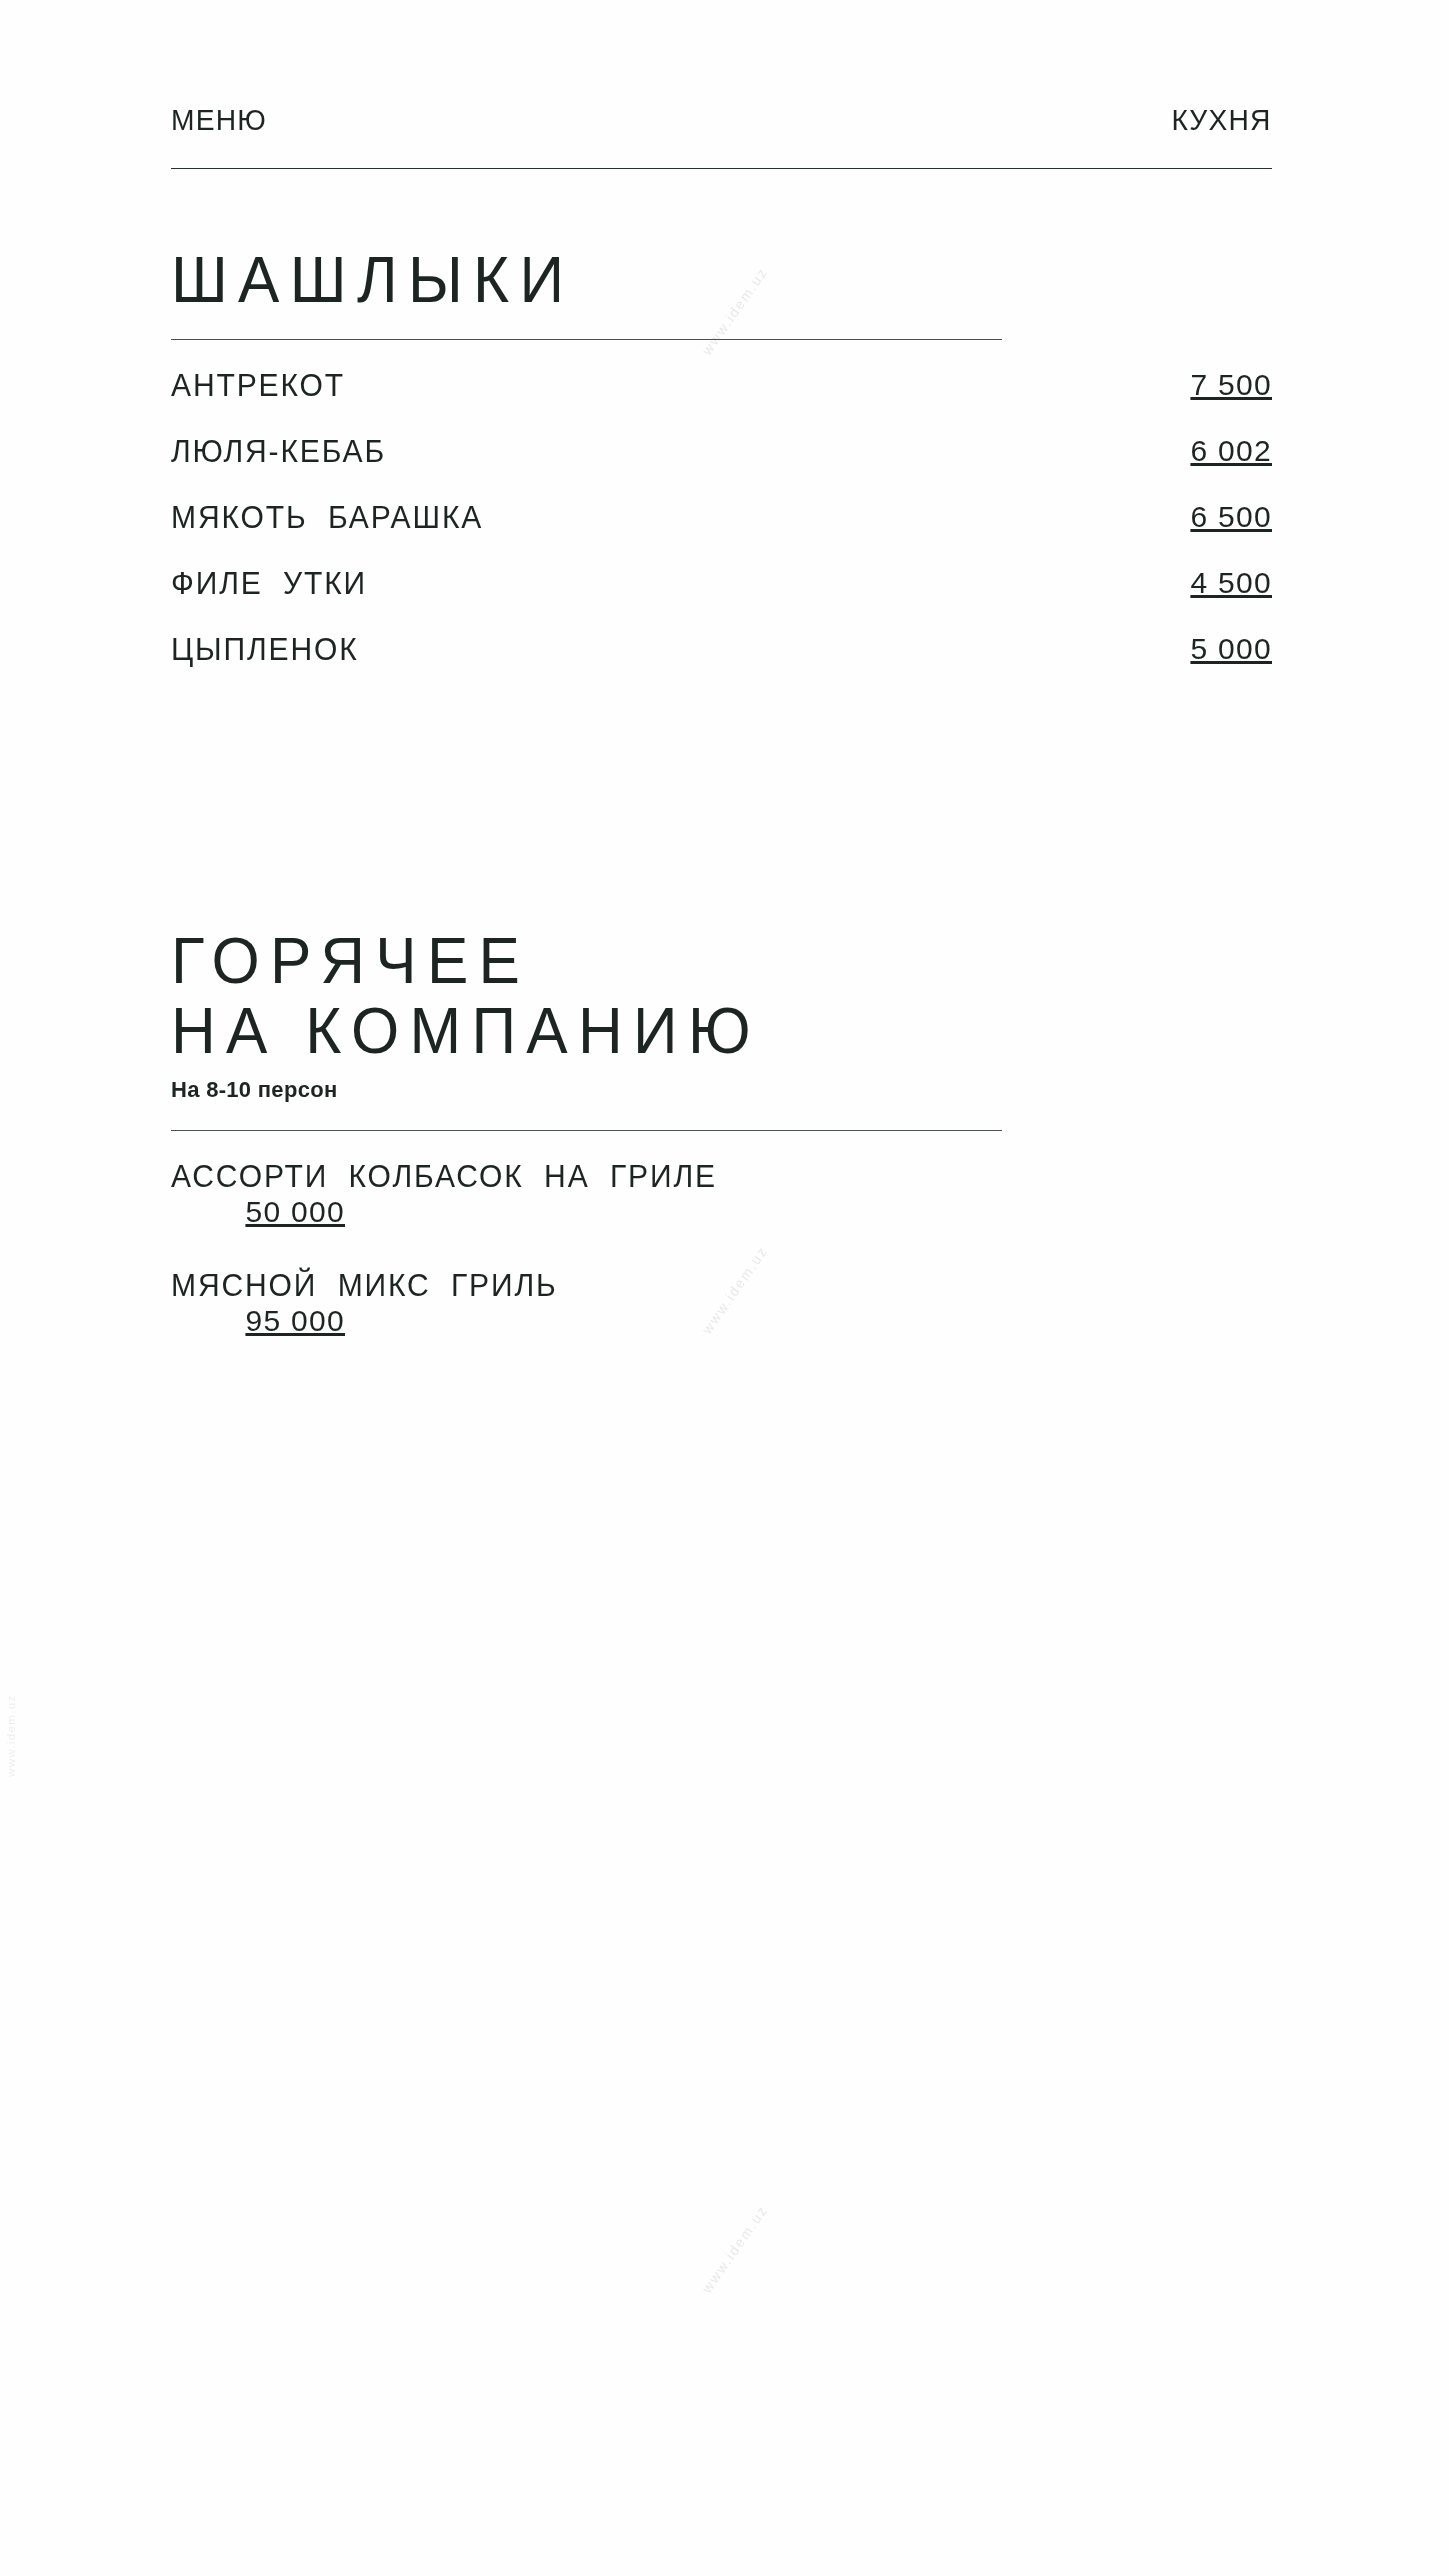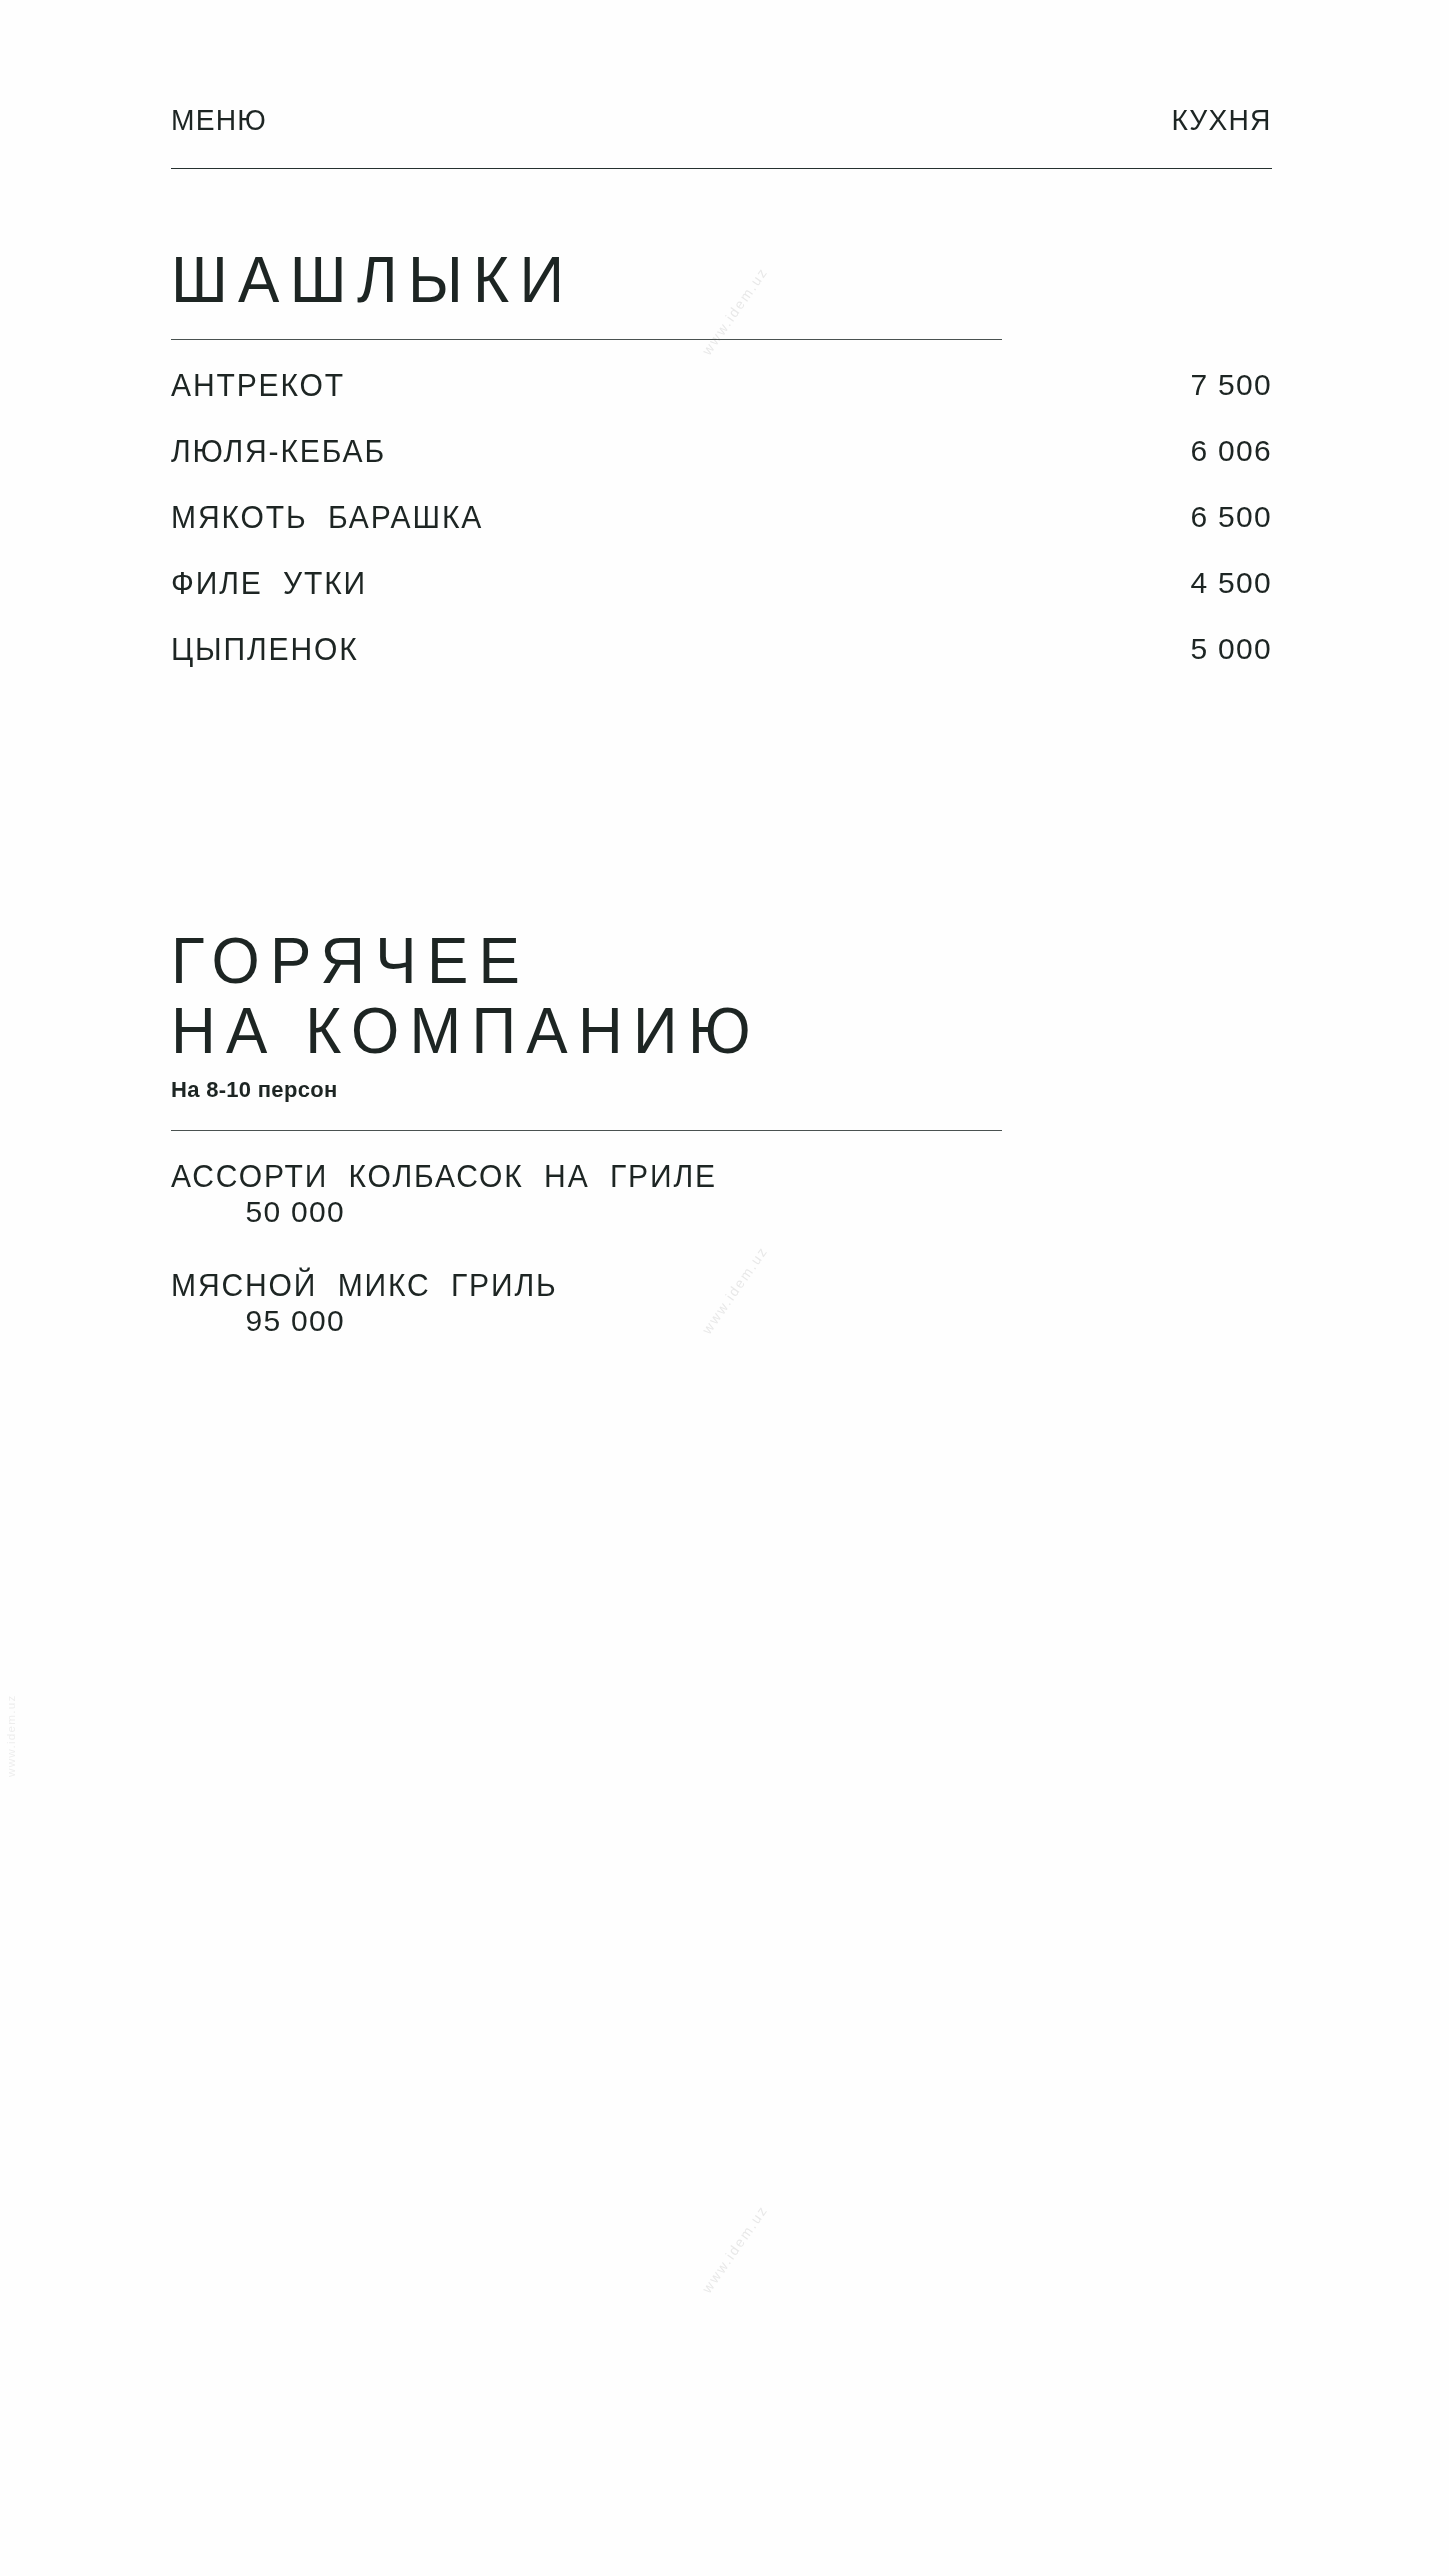--- a/index.html
+++ b/index.html
@@ -102,20 +102,21 @@
     white-space: pre;
   }
   .item-price {
     font-size: 30px;
     font-weight: 300;
     letter-spacing: 1.3px;
     color: #1d2523;
     text-align: right;
     min-width: 174px;
     white-space: pre;
+    text-decoration: underline;
   }
 
   
   #section-0 .item-row { margin-bottom: 30px; }
   #section-1 .item-row { margin-bottom: 39px; flex-direction: column; }
 
   
   .watermark {
     position: absolute;
     color: rgba(120,120,120,0.16);
@@ -156,21 +157,21 @@
     <div class="section-rule"></div>
     <div class="items">
 
       <div class="item-row">
         <div class="item-name">АНТРЕКОТ</div>
         <div class="item-price">7 500</div>
       </div>
 
       <div class="item-row">
         <div class="item-name">ЛЮЛЯ-КЕБАБ</div>
-        <div class="item-price">6 006</div>
+        <div class="item-price">6 002</div>
       </div>
 
       <div class="item-row">
         <div class="item-name">МЯКОТЬ  БАРАШКА</div>
         <div class="item-price">6 500</div>
       </div>
 
       <div class="item-row">
         <div class="item-name">ФИЛЕ  УТКИ</div>
         <div class="item-price">4 500</div>

